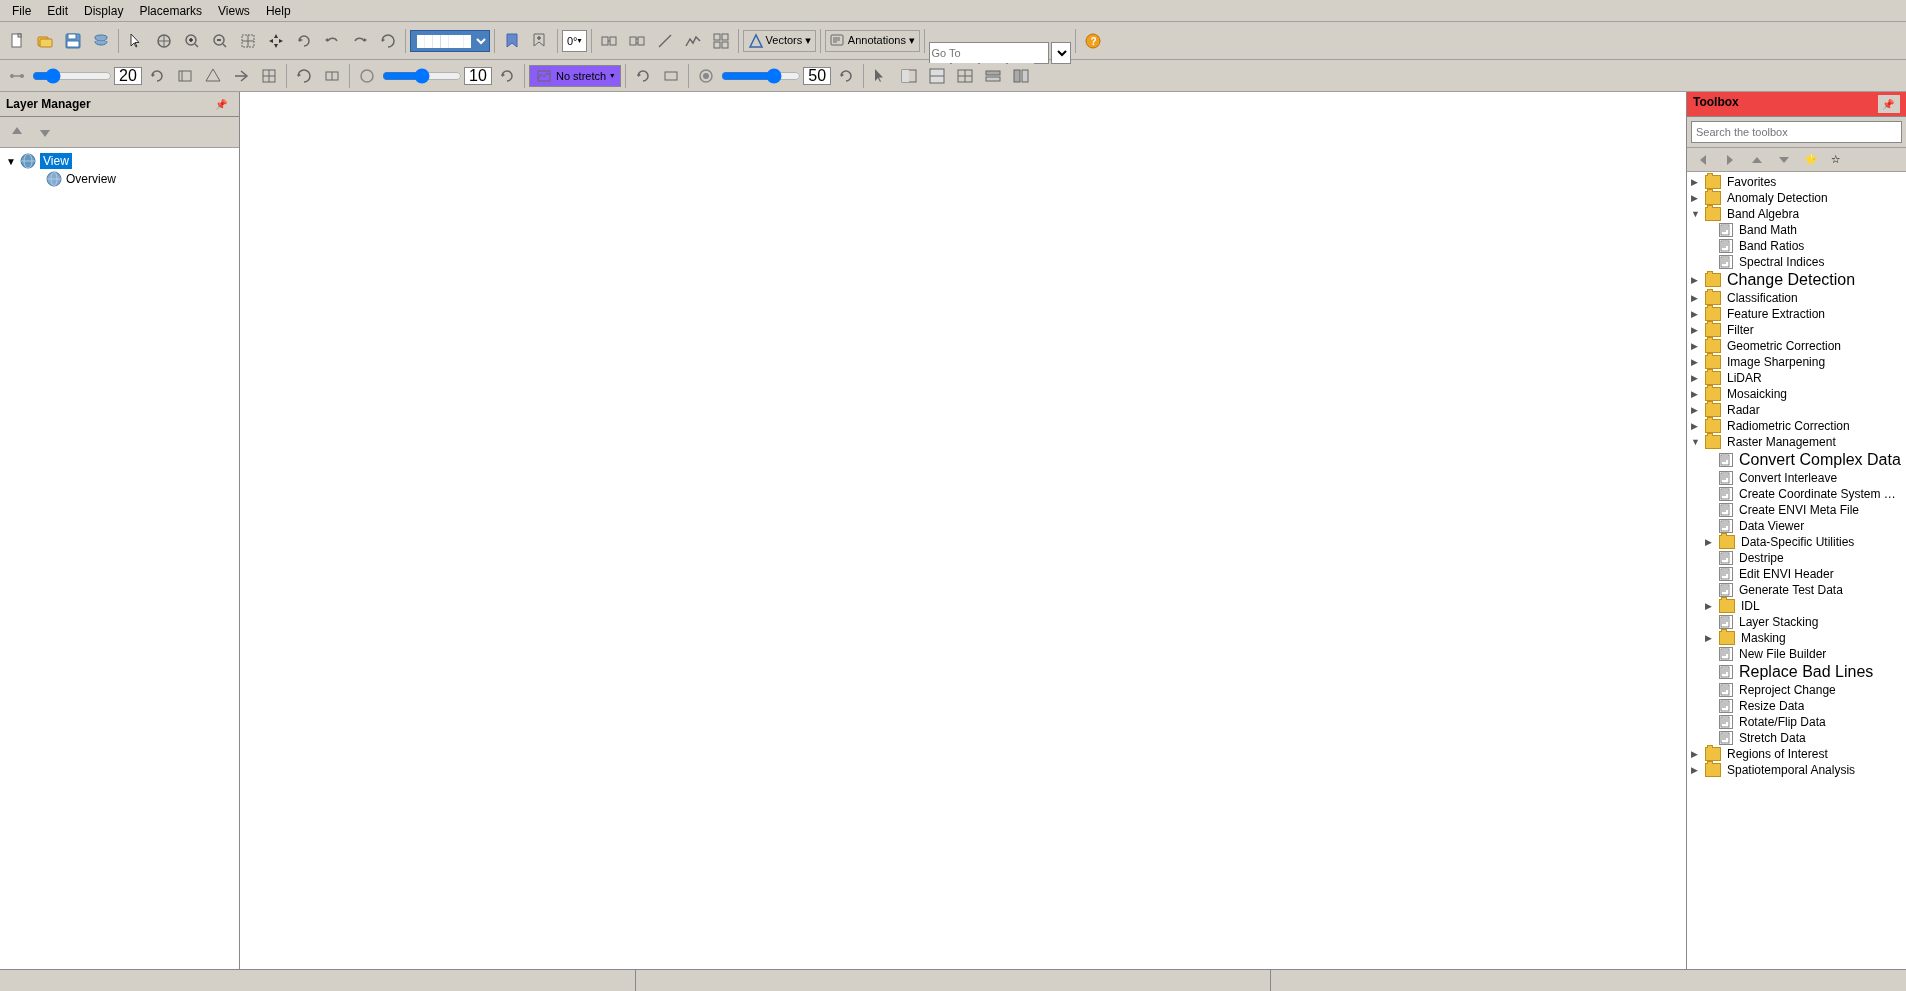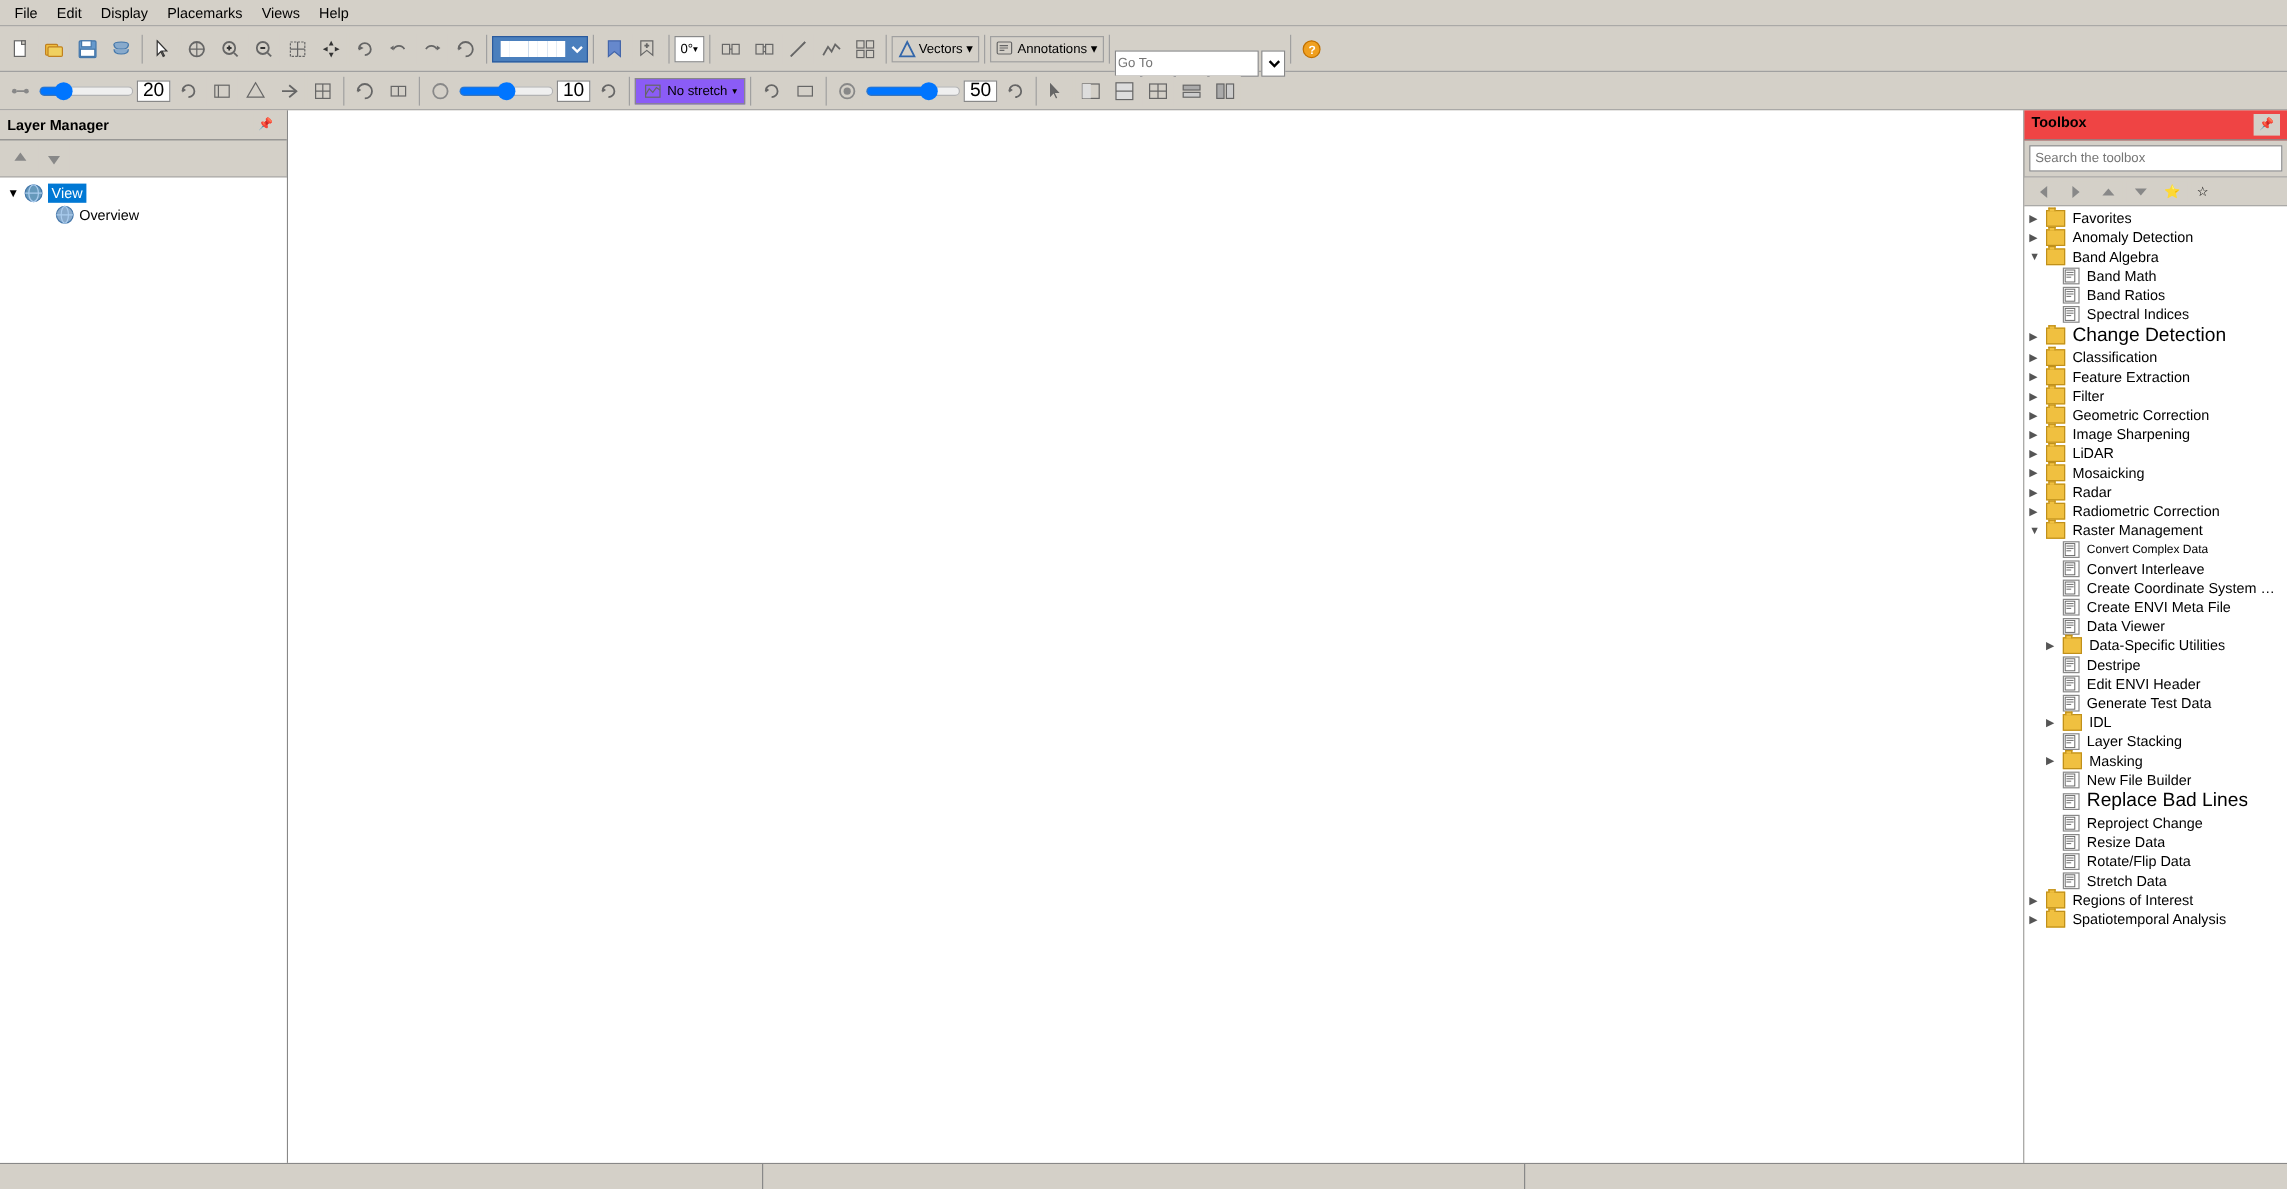--- a/index.html
+++ b/index.html
@@ -632,21 +632,21 @@
           <span style="width:14px; flex-shrink:0; display:inline-block;"></span>
           <span style="width:14px; flex-shrink:0; display:inline-block;"></span>
           <span style="display:inline-block; width:14px; height:14px; background:white; border:1px solid #888; flex-shrink:0; position:relative; margin-right:3px; vertical-align:middle;">
       <svg width="12" height="12" viewBox="0 0 12 12" style="position:absolute;top:0;left:0;">
               <rect x="1" y="1" width="8" height="10" fill="white" stroke="#666" stroke-width="0.8"></rect>
               <line x1="2" y1="3" x2="8" y2="3" stroke="#666" stroke-width="0.8"></line>
               <line x1="2" y1="5" x2="8" y2="5" stroke="#666" stroke-width="0.8"></line>
               <line x1="2" y1="7" x2="6" y2="7" stroke="#666" stroke-width="0.8"></line>
             </svg>
     </span>
-          <span class="tb-tree-label" style="font-size:10px; overflow:hidden; text-overflow:ellipsis; white-space:nowrap;">Convert Complex Data</span>
+          <span class="tb-tree-label" style="font-size:16px; overflow:hidden; text-overflow:ellipsis; white-space:nowrap;">Convert Complex Data</span>
         </div>
         <div class="tb-tree-item">
           <span style="width:14px; flex-shrink:0; display:inline-block;"></span>
           <span style="width:14px; flex-shrink:0; display:inline-block;"></span>
           <span style="display:inline-block; width:14px; height:14px; background:white; border:1px solid #888; flex-shrink:0; position:relative; margin-right:3px; vertical-align:middle;">
       <svg width="12" height="12" viewBox="0 0 12 12" style="position:absolute;top:0;left:0;">
               <rect x="1" y="1" width="8" height="10" fill="white" stroke="#666" stroke-width="0.8"></rect>
               <line x1="2" y1="3" x2="8" y2="3" stroke="#666" stroke-width="0.8"></line>
               <line x1="2" y1="5" x2="8" y2="5" stroke="#666" stroke-width="0.8"></line>
               <line x1="2" y1="7" x2="6" y2="7" stroke="#666" stroke-width="0.8"></line>

